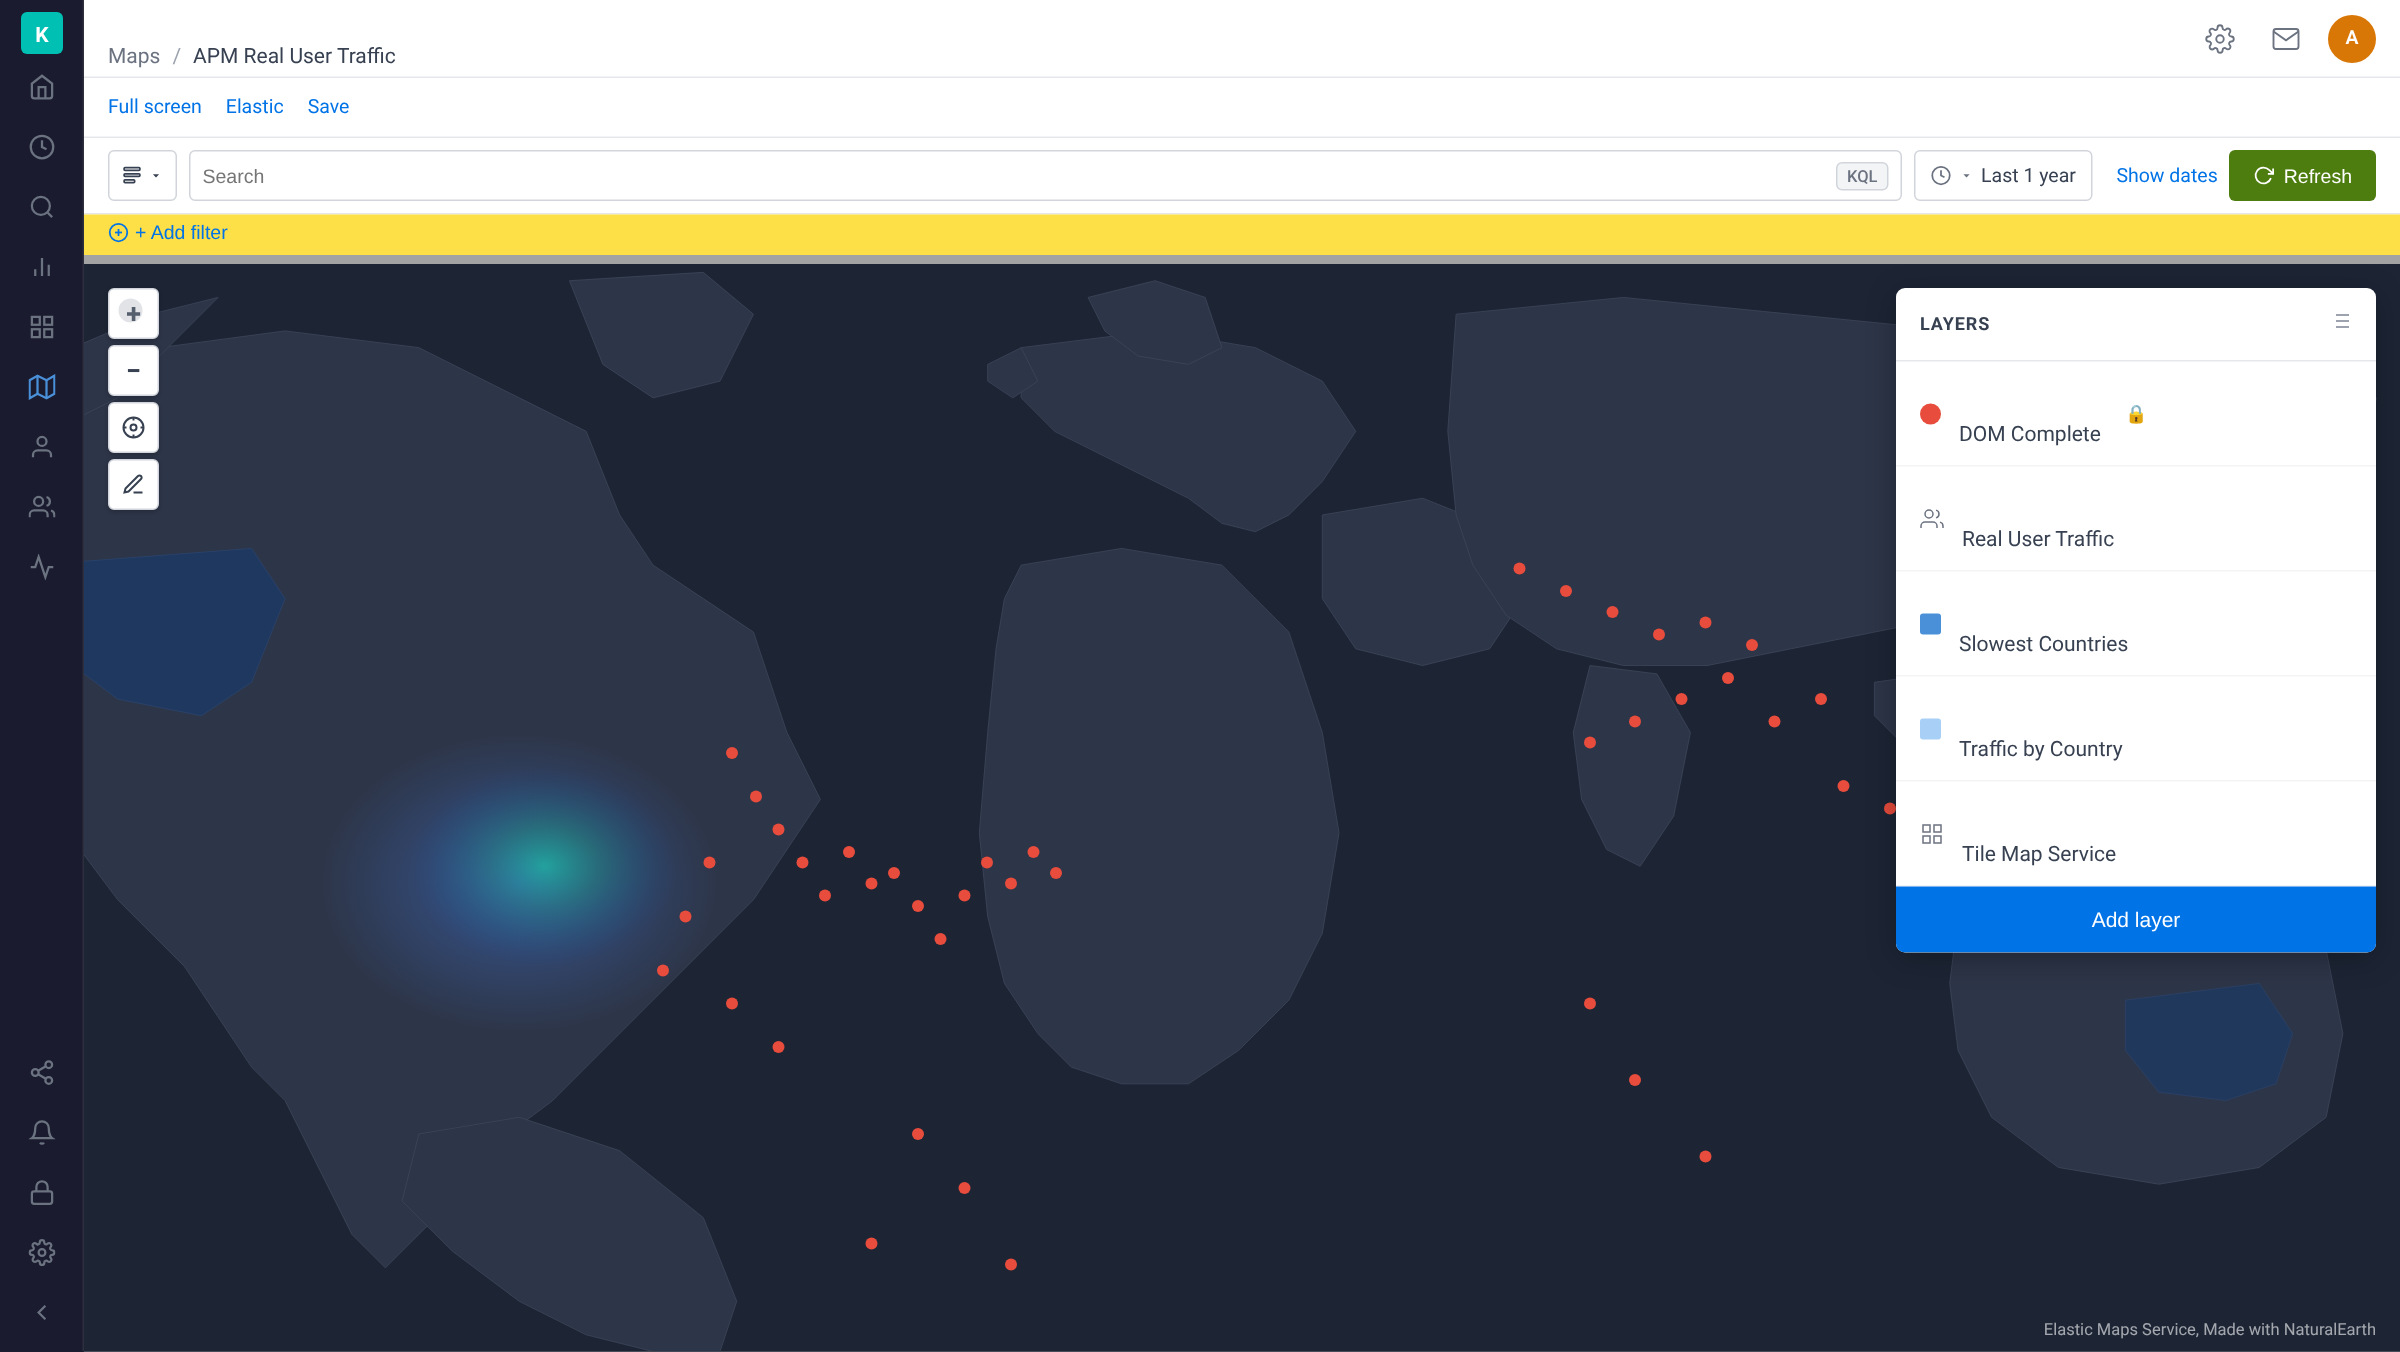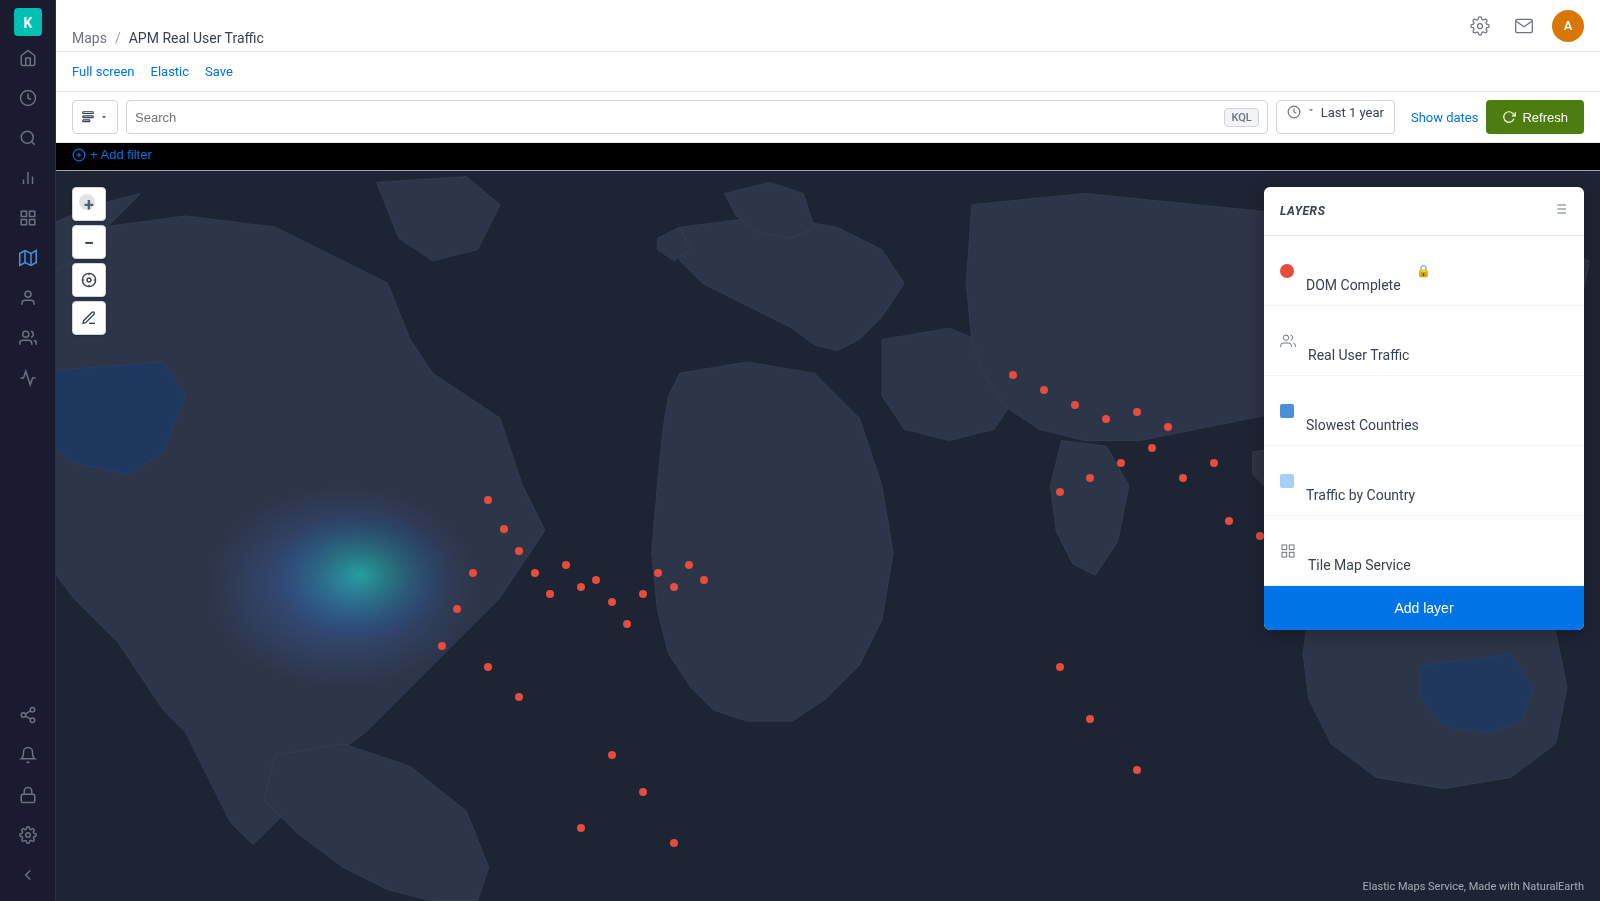--- a/index.html
+++ b/index.html
@@ -147,20 +147,21 @@
       border: 1px solid #d1d5db;
       border-radius: 4px;
       padding: 2px 6px;
       font-size: 11px;
       color: #6b7280;
       font-weight: 500;
       cursor: pointer;
     }
     .time-picker {
       display: flex;
+      align-items: center;
       gap: 5px;
       border: 1px solid #d1d5db;
       border-radius: 4px;
       padding: 4px 10px;
       height: 34px;
       background: white;
       cursor: pointer;
       white-space: nowrap;
     }
     .time-picker-text { font-size: 13px; color: #374151; }
@@ -175,23 +176,23 @@
       border-radius: 4px;
       padding: 6px 16px;
       font-size: 13px;
       font-weight: 500;
       cursor: pointer;
       height: 34px;
     }
 
     
     .filterbar {
-      background: #000000;
+      background: #fde047;
       padding: 4px 16px 8px;
-      border-bottom: 1px solid #a3a3a3;
+      border-bottom: 6px solid #a3a3a3;
     }
     .add-filter-btn {
       display: flex;
       align-items: center;
       gap: 4px;
       color: #0073e6;
       font-size: 13px;
       cursor: pointer;
       background: none;
       border: none;
@@ -241,21 +242,20 @@
       box-shadow: 0 4px 20px rgba(0,0,0,0.3);
       z-index: 10;
       overflow: hidden;
     }
     .layers-header {
       display: flex;
       align-items: center;
       justify-content: space-between;
       padding: 14px 16px;
       border-bottom: 1px solid #e5e7eb;
-      font-style: italic;
     }
     .layers-title {
       font-size: 12px;
       font-weight: 700;
       color: #374151;
       letter-spacing: 0.05em;
       text-transform: uppercase;
     }
     .layers-menu-icon { color: #9ca3af; font-size: 16px; cursor: pointer; }
 

